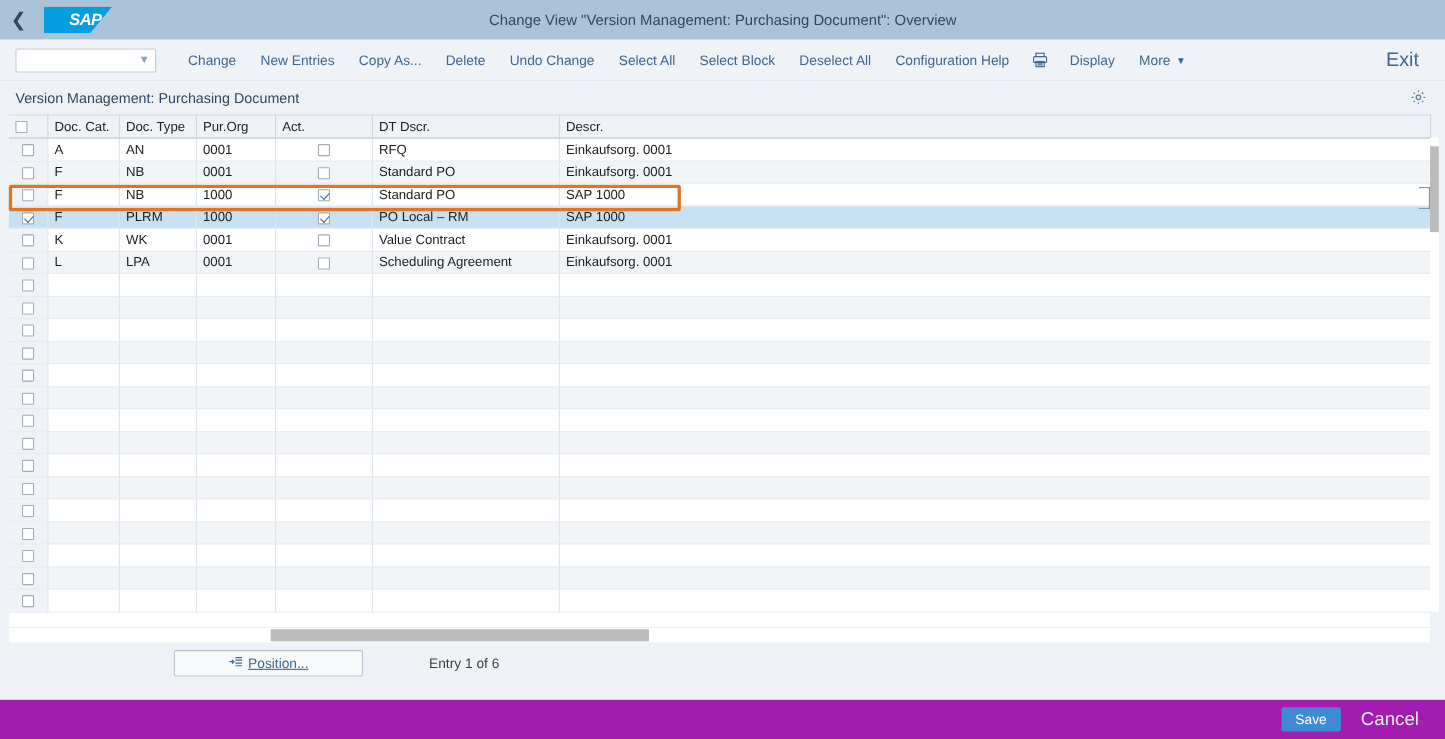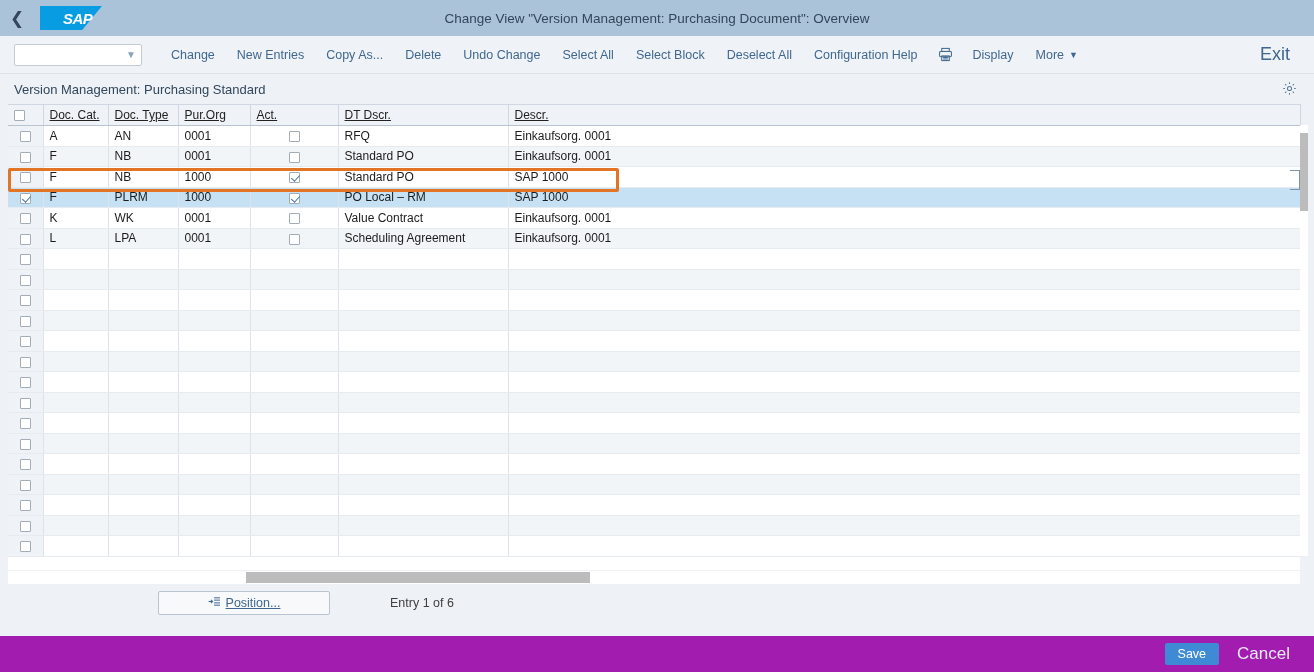--- a/index.html
+++ b/index.html
@@ -155,21 +155,20 @@
     background: #eff3f7;
     border-right: 1px solid #cfd8e2;
     border-bottom: 1px solid #b9c4d0;
     border-top: 1px solid #cfd8e2;
     color: #222;
     font-weight: normal;
     font-size: 12px;
     text-align: left;
     padding: 0 6px;
     white-space: nowrap;
-    text-decoration: underline;
   }
   table.grid td {
     height: 20.5px;
     border-right: 1px solid #dde3ea;
     border-bottom: 1px solid #e6ebf0;
     padding: 0 6px;
     color: #1c1c1c;
     font-size: 12px;
     white-space: nowrap;
     background: #f4f7fa;
@@ -354,21 +353,21 @@
     <div class="tb-btn tb-more">
       <span>More</span>
       <span class="chev">▼</span>
     </div>
     <div class="tb-exit">Exit</div>
   </div>
 
   <div class="content">
 
     <div class="sec-head">
-      <div class="sec-title">Version Management: Purchasing Standard</div>
+      <div class="sec-title">Version Management: Purchasing Document</div>
       <div class="gear-btn">
         <svg width="15" height="15" viewBox="0 0 16 16" fill="none" stroke="#5e7b9b" stroke-width="1.1">
           <circle cx="8" cy="8" r="2.2"></circle>
           <path d="M8 1.3v1.8M8 12.9v1.8M1.3 8h1.8M12.9 8h1.8M3.3 3.3l1.3 1.3M11.4 11.4l1.3 1.3M12.7 3.3l-1.3 1.3M4.6 11.4l-1.3 1.3"></path>
         </svg>
       </div>
     </div>
 
     <div class="table-wrap">
       <table class="grid">

